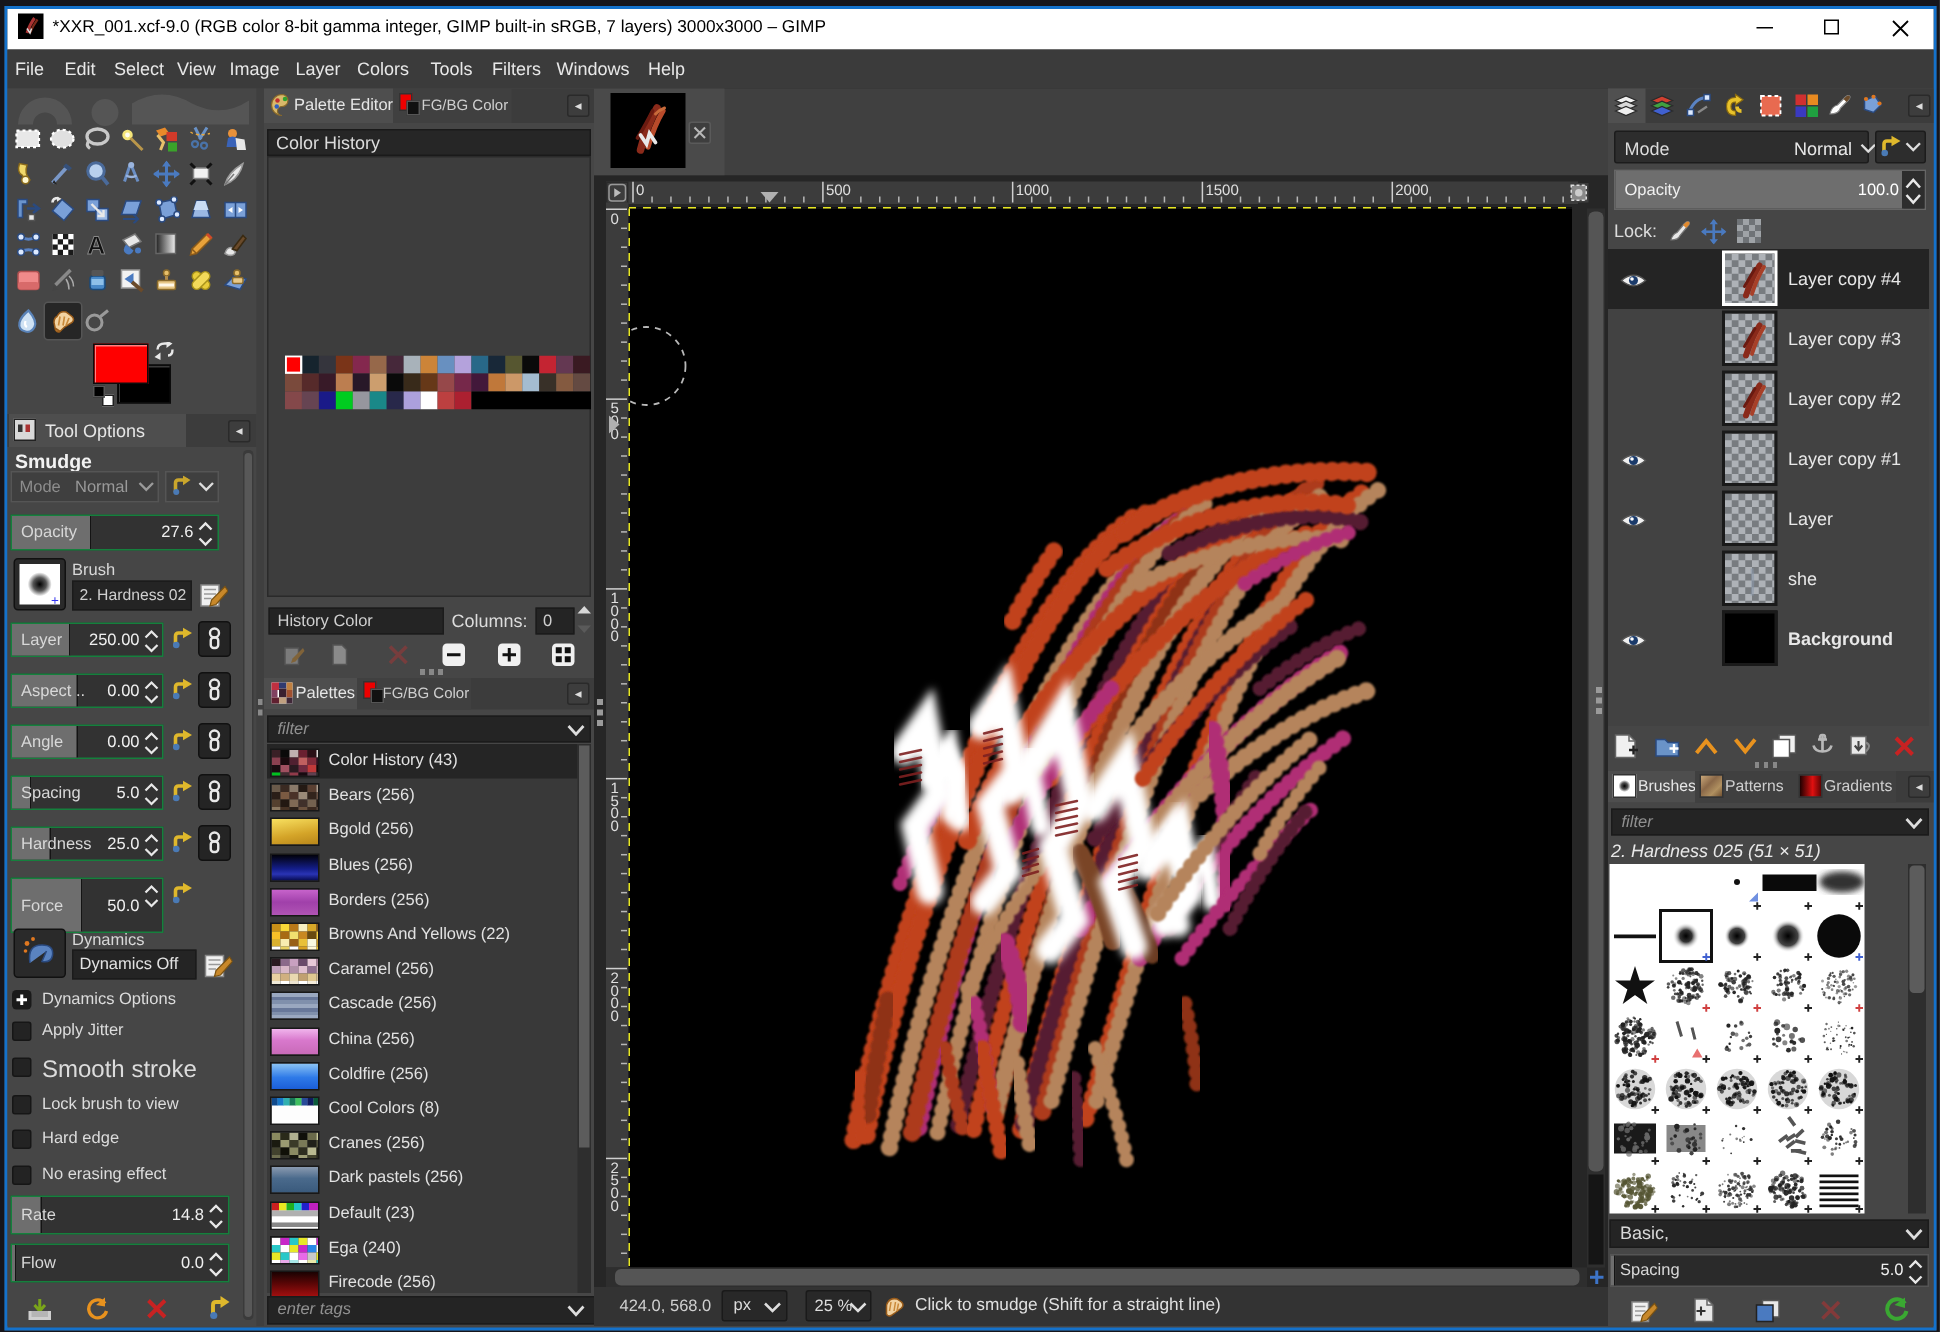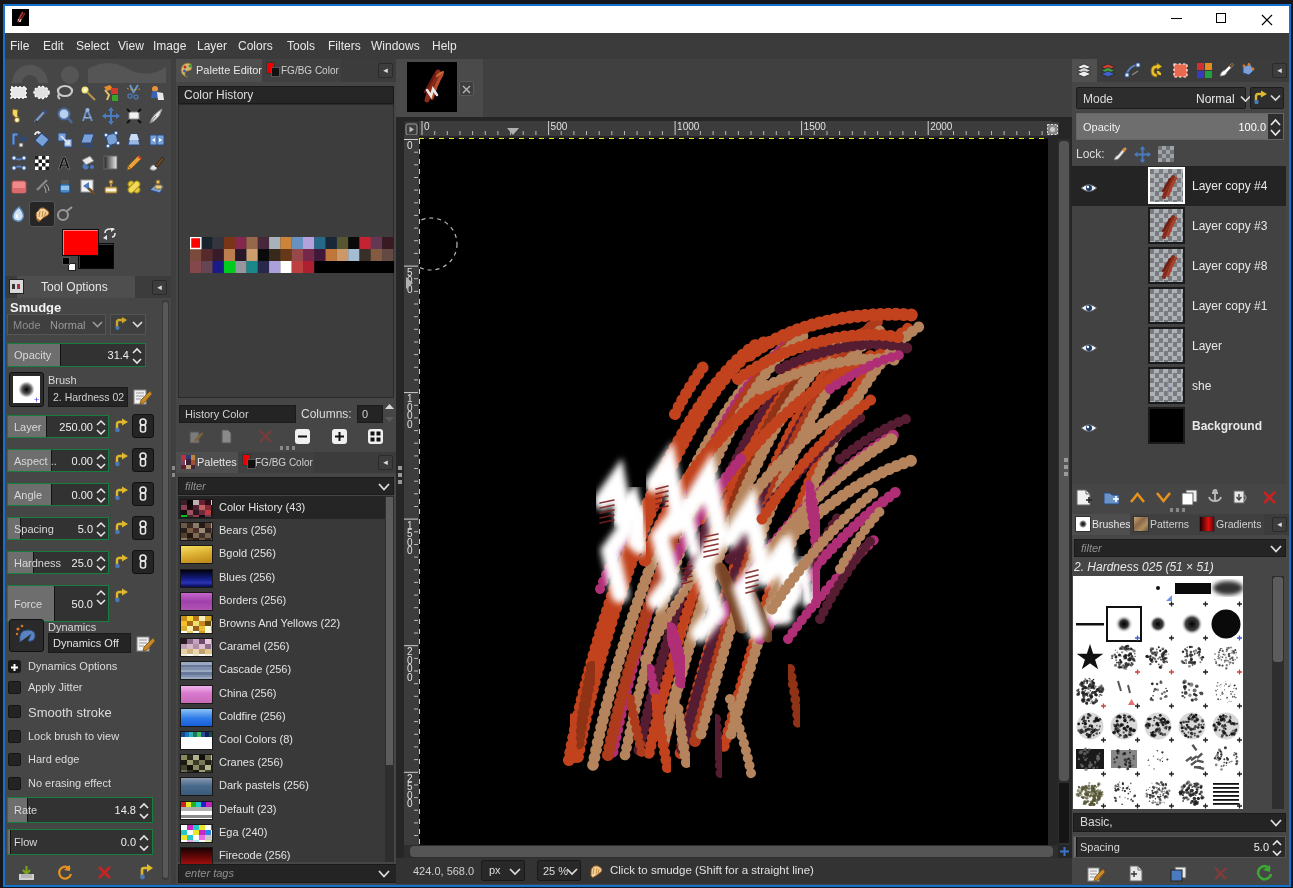--- a/index.html
+++ b/index.html
@@ -22,20 +22,21 @@
 </style></head><body>
 <div id="s">
 <div id="win"></div>
 
 <div class="a" style="left:5px;top:6px;width:1284px;height:27px;background:#ffffff"></div>
 <div class="a" style="left:12px;top:9px;width:17px;height:17px;background:#000"><svg width="17" height="17">
         <path d="M6,13 Q8,7 11,3" stroke="#a33" stroke-width="2" fill="none"></path>
         <path d="M8,13 Q10,8 13,4" stroke="#7a2a1a" stroke-width="1.5" fill="none"></path>
         <path d="M6,10 l2,3 l1,-3" stroke="#ddd" stroke-width="1" fill="none"></path>
       </svg></div>
+<div class="a" style="left:35px;top:12px;font-size:11.5px;color:#000">*XXR_001.xcf-9.0 (RGB color 8-bit gamma integer, GIMP built-in sRGB, 7 layers) 3000x3000 – GIMP</div>
 <div class="a" style="left:1171px;top:18px;width:11px;height:1px;background:#000"></div>
 <div class="a" style="left:1216px;top:13px;width:10px;height:10px;border:1px solid #000"></div>
 <div class="a" style="left:1261px;top:12px"><svg width="12" height="12">
         <path d="M1,1 L11,11 M11,1 L1,11" stroke="#000" stroke-width="1.2"></path>
       </svg></div>
 
 <div class="a" style="left:5px;top:33px;width:1284px;height:26px;background:#3b3b3b"></div>
 <div class="a m12" style="left:10px;top:39px;color:#e8e8e8">File</div>
 <div class="a m12" style="left:43px;top:39px;color:#e8e8e8">Edit</div>
 <div class="a m12" style="left:76px;top:39px;color:#e8e8e8">Select</div>
@@ -248,21 +249,21 @@
 <div class="a" style="left:78px;top:243px;width:36px;height:26px;background:#000;border:1px solid #0c0c0c;box-shadow:inset 1px 1px 0 #3a3a3a"></div>
 <div class="a" style="left:62px;top:229px;width:37px;height:27px;background:#f00;border:1px solid #0c0c0c;box-shadow:inset 1px 1px 0 #ff8080"></div>
 <svg class="a" style="left:102px;top:228px" width="16" height="14">
         <path d="M3,5 Q3,1 8,1 L10,1 M10,9 Q13,9 13,5" stroke="#e8e8e8" stroke-width="1.6" fill="none"></path>
         <path d="M9,-1 l4,2 l-4,3 Z M5,12 l-4,-2 l4,-3 Z" fill="#e8e8e8" stroke="none"></path>
       </svg>
 <div class="a" style="left:68px;top:263px;width:8px;height:8px;background:#fff;border:1px solid #222"></div>
 <div class="a" style="left:62px;top:257px;width:8px;height:8px;background:#000;border:1px solid #555"></div>
 
 <div class="a" style="left:5px;top:276px;width:166px;height:22px;background:#3c3c3c"></div>
-<div class="tab" style="left:17px;top:276px;width:118px;height:22px;line-height:22px;font-size:12px"><span style="margin-left:24px">Tool Options</span></div>
+<div class="tab" style="left:6px;top:276px;width:118px;height:22px;line-height:22px;font-size:12px"><span style="margin-left:24px">Tool Options</span></div>
 <div class="a" style="left:9px;top:279px;width:15px;height:15px;background:#d9d9d9;border:1px solid #222"><svg width="13" height="13">
           <rect x="2" y="3" width="3" height="5" fill="#333"></rect>
           <rect x="7" y="3" width="3" height="5" fill="#a33"></rect>
         </svg></div>
 <div class="colbtn" style="left:152px;top:280px">◂</div>
 <div class="a" style="left:10px;top:300px;font-size:13px;font-weight:bold;color:#f2f2f2">Smudge</div>
 
 <div class="a" style="left:7px;top:314px;width:99px;height:21px;background:#3f3f3f;border:1px solid #555"></div>
 <div class="a" style="left:13px;top:319px;font-size:11px;color:#8d8d8d">Mode</div>
 <div class="a" style="left:50px;top:319px;font-size:11px;color:#9a9a9a">Normal</div>
@@ -275,21 +276,21 @@
         <path d="M8,0 L13,3 L8,6.5 Z" fill="#caa62c"></path>
         <circle cx="3.5" cy="11" r="2" fill="#4a7ab5"></circle>
       </svg>
 <svg class="a" style="left:132px;top:320px" width="11" height="8">
         <path d="M1,2 L5.5,6.5 L10,2" stroke="#ddd" stroke-width="1.6" fill="none"></path>
       </svg>
 
 <div class="sl" style="left:7px;top:343px;width:139px;height:24px">
         <div class="fill" style="width:53px"></div>
         <div class="lbl">Opacity</div>
-        <div class="val" style="right:16px">31.4</div>
+        <div class="val" style="right:16px">27.6</div>
 <svg class="a" style="right:2px;top:3px" width="12" height="18">
           <path d="M2,6 L6,2 L10,6" stroke="#e8e8e8" stroke-width="1.6" fill="none"></path>
           <path d="M2,12 L6,16 L10,12" stroke="#e8e8e8" stroke-width="1.6" fill="none"></path>
         </svg>
       </div>
 
 <div class="a" style="left:9px;top:372px;width:35px;height:35px;background:#2a2a2a;border:1px solid #111;border-radius:3px"><svg width="33" height="33">
           <rect x="3" y="3" width="27" height="27" fill="#fff"></rect>
           <circle cx="16.5" cy="16.5" r="8" fill="url(#gbr)"></circle>
           <defs>
@@ -429,21 +430,21 @@
         <path d="M17,4 L8,13 L7,17 L11,16 L19,7 Z" fill="#c8882a" stroke="#7a5212" stroke-width="0.8"></path>
       </svg>
 
 <div class="a" style="left:8px;top:660px;width:13px;height:13px;background:#1a1a1a;border-radius:3px"><svg width="13" height="13">
           <path d="M6.5,3 L6.5,10 M3,6.5 L10,6.5" stroke="#fff" stroke-width="2"></path>
         </svg></div>
 <div class="a" style="left:28px;top:660px;font-size:11px;color:#dcdcdc">Dynamics Options</div>
 <div class="chk" style="left:8px;top:681px"></div>
       <div class="a" style="left:28px;top:681px;font-size:11px;color:#dcdcdc">Apply Jitter</div>
 <div class="chk" style="left:8px;top:705px"></div>
-      <div class="a" style="left:28px;top:705px;font-size:13px;color:#dcdcdc">Smooth stroke</div>
+      <div class="a" style="left:28px;top:705px;font-size:16px;color:#dcdcdc">Smooth stroke</div>
 <div class="chk" style="left:8px;top:730px"></div>
       <div class="a" style="left:28px;top:730px;font-size:11px;color:#dcdcdc">Lock brush to view</div>
 <div class="chk" style="left:8px;top:753px"></div>
       <div class="a" style="left:28px;top:753px;font-size:11px;color:#dcdcdc">Hard edge</div>
 <div class="chk" style="left:8px;top:777px"></div>
       <div class="a" style="left:28px;top:777px;font-size:11px;color:#dcdcdc">No erasing effect</div>
 
 <div class="sl" style="left:7px;top:797px;width:146px;height:26px">
         <div class="fill" style="width:20px"></div>
         <div class="lbl">Rate</div>
@@ -1250,21 +1251,21 @@
 <div class="a" style="left:1192px;top:219px;font-size:12px;color:#e8e8e8;white-space:nowrap">Layer copy #3</div>
 <div class="a" style="left:1148px;top:247px;width:37px;height:37px;border:2px solid #1a1a1a;background:repeating-conic-gradient(#aeb2b7 0 25%,#787c80 0 50%);background-size:9px 9px;overflow:hidden">
           <svg width="37" height="37" style="position:absolute;left:0;top:0">
             <g fill="none" stroke-linecap="round">
               <path d="M14,28 Q18,16 23,8" stroke="#8a2a1a" stroke-width="4"></path>
               <path d="M18,27 Q21,17 26,9" stroke="#a84028" stroke-width="2.6"></path>
               <path d="M13,22 Q17,15 20,10" stroke="#6a1a10" stroke-width="2"></path>
             </g>
           </svg>
         </div>
-<div class="a" style="left:1192px;top:259px;font-size:12px;color:#e8e8e8;white-space:nowrap">Layer copy #8</div>
+<div class="a" style="left:1192px;top:259px;font-size:12px;color:#e8e8e8;white-space:nowrap">Layer copy #2</div>
 <div class="a" style="left:1080px;top:300px"><svg width="18" height="12" viewBox="0 0 18 12">
             <path d="M1,6 Q9,-1 17,6 Q9,13 1,6 Z" fill="#f0f0f0" stroke="#555" stroke-width="1"></path>
             <circle cx="9" cy="6" r="3" fill="#1a3a6a"></circle>
             <circle cx="8" cy="5" r="1.2" fill="#fff"></circle>
           </svg></div>
 <div class="a" style="left:1148px;top:287px;width:37px;height:37px;border:2px solid #1a1a1a;background:repeating-conic-gradient(#aeb2b7 0 25%,#787c80 0 50%);background-size:9px 9px;overflow:hidden"></div>
 <div class="a" style="left:1192px;top:299px;font-size:12px;color:#e8e8e8;white-space:nowrap">Layer copy #1</div>
 <div class="a" style="left:1080px;top:340px"><svg width="18" height="12" viewBox="0 0 18 12">
             <path d="M1,6 Q9,-1 17,6 Q9,13 1,6 Z" fill="#f0f0f0" stroke="#555" stroke-width="1"></path>
             <circle cx="9" cy="6" r="3" fill="#1a3a6a"></circle>

